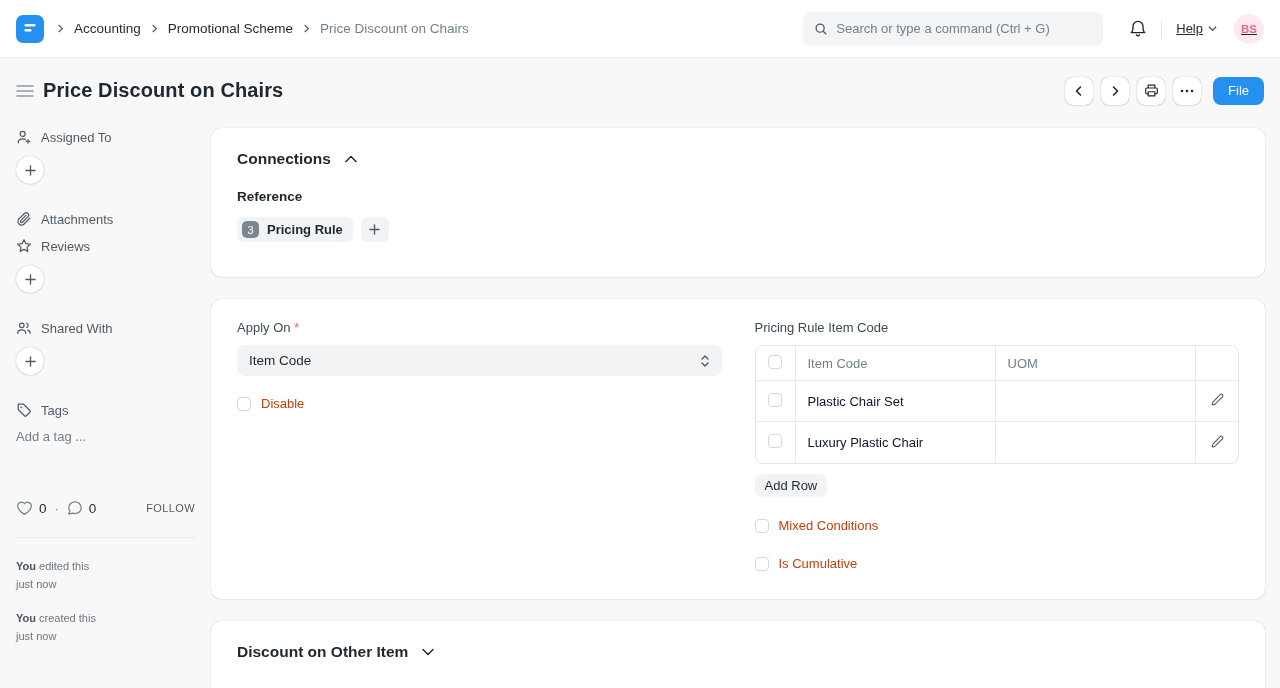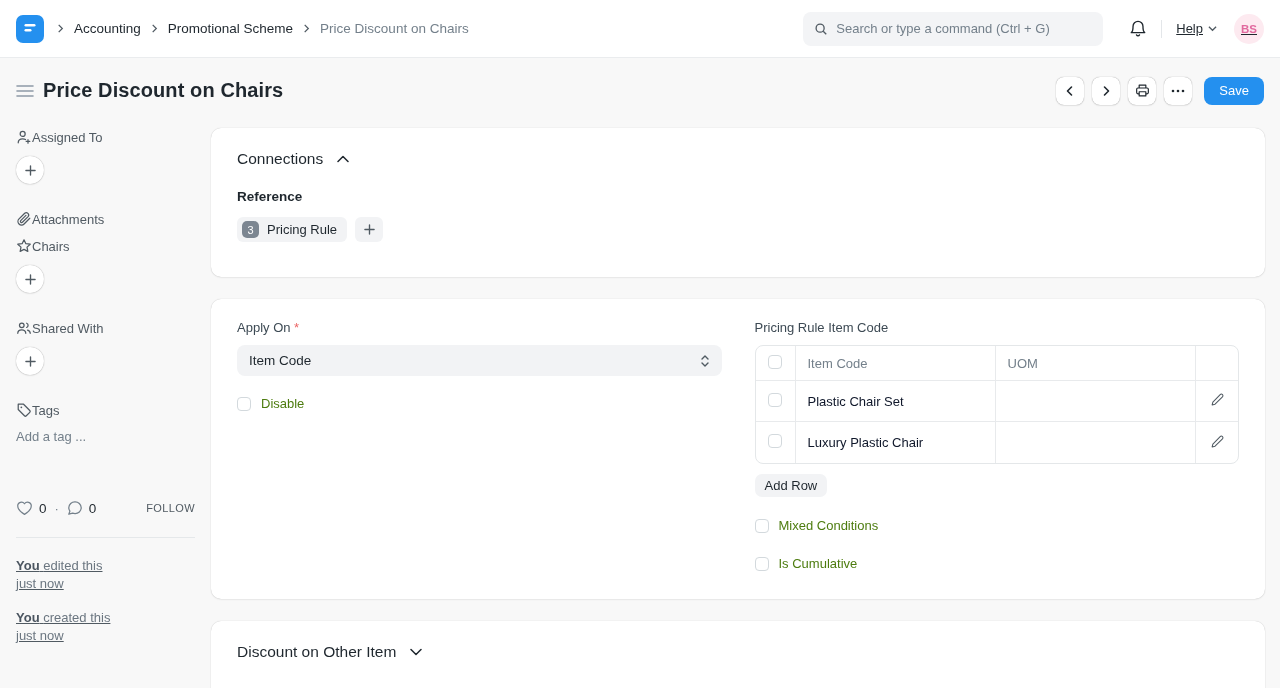--- a/index.html
+++ b/index.html
@@ -38,72 +38,72 @@
     box-shadow:0 0 1px rgba(0,0,0,.45), 0 1px 2px rgba(0,0,0,.06); }
   .save-btn { height:28px; padding:0 15px; margin-left:4px; background:#2490ef; color:#fff;
     border:0; border-radius:8px; font-size:13px; font-family:"Liberation Sans", sans-serif; cursor:pointer; }
 
   
   .layout { display:flex; align-items:flex-start; }
   .sidebar { width:211px; flex:0 0 auto; padding:19px 16px 0 16px; font-size:13px; color:#505a62; }
   .main { flex:1; padding:18px 15px 0 0; }
 
   
-  .sb-label { display:flex; align-items:center; margin-bottom:11px; }
+  .sb-label { display:flex; align-items:center; gap:9px; margin-bottom:11px; }
   .sb-label svg { flex:0 0 auto; }
   .plus-circle { width:28px; height:28px; border-radius:50%; background:#fff; border:0;
     box-shadow:0 0 1px rgba(0,0,0,.4), 0 1px 2px rgba(0,0,0,.06); color:#505a62;
     font-size:15px; cursor:pointer; display:flex; align-items:center; justify-content:center;
     margin-bottom:27px; }
   .attach-pill { width:167px; height:27px; border-radius:14px; background:#fff; border:0;
     box-shadow:0 0 1px rgba(0,0,0,.4), 0 1px 2px rgba(0,0,0,.06); cursor:pointer;
     display:flex; align-items:center; padding:0 12px; font-size:13px; color:#1f272e;
     font-family:"Liberation Sans", sans-serif; margin-bottom:28px; }
   .attach-pill .plus { margin-left:auto; color:#505a62; font-size:14px; }
   .add-tag { color:#74808b; cursor:pointer; margin-bottom:0; }
   .likes-row { display:flex; align-items:center; margin-top:56px; gap:6px; }
   .likes-row .cnt { font-size:13.5px; color:#1f272e; }
   .likes-row .dot { color:#74808b; margin:0 2px; }
   .follow { margin-left:auto; font-size:11px; letter-spacing:.4px; color:#505a62; cursor:pointer; }
   .sb-divider { height:1px; background:#e5e8ea; margin:21px 0 19px 0; }
-  .activity { line-height:18px; margin-bottom:16px; font-size:13px;text-decoration:underline; }
+  .activity { line-height:18px; margin-bottom:16px; font-size:11px; }
   .activity .actor { font-weight:bold; color:#4b5560; }
   .activity .action { color:#6b7680; }
   .activity .time { display:block; color:#6b7680; }
 
   
   .card { background:#fff; border-radius:10px; margin-bottom:22px;
     box-shadow:0 0 1px rgba(0,0,0,.25), 0 1px 2px rgba(0,0,0,.05); }
   .card-head { display:flex; align-items:center; gap:14px; cursor:pointer; }
-  .card-title { font-size:15.5px; font-weight:normal; }
+  .card-title { font-size:15.5px; font-weight:bold; }
 
   .card-connections { height:149px; padding:22px 26px; }
   .ref-label { font-size:13.5px; font-weight:bold; margin-top:21px; }
   .ref-row { display:flex; align-items:center; gap:8px; margin-top:13px; }
   .link-pill { height:25px; display:flex; align-items:center; gap:8px; background:#f2f3f5;
     border:0; border-radius:6px; padding:0 10px 0 5px; cursor:pointer;
     font-family:"Liberation Sans", sans-serif; }
   .link-count { width:17px; height:17px; border-radius:5px; background:#7c8691; color:#fff;
     font-size:11px; display:flex; align-items:center; justify-content:center; }
-  .link-name { font-size:13px; color:#1f272e; }
+  .link-name { font-size:13px; color:#1f272e;font-weight:bold; }
   .sq-plus { width:28px; height:25px; background:#f2f3f5; border:0; border-radius:6px;
     color:#505a62; font-size:14px; cursor:pointer; display:flex; align-items:center; justify-content:center; }
 
   .card-form { height:300px; padding:21px 26px; }
   .form-grid { display:grid; grid-template-columns:1fr 1fr; column-gap:33px; }
   .fld-label { font-size:13px; color:#3d4a54; margin-bottom:10px; }
   .req { color:#eb6565; }
   .select { height:31px; background:#f2f3f5; border-radius:8px; display:flex; align-items:center;
     padding:0 12px; cursor:pointer; }
   .select .val { font-size:13.5px; font-weight:500; }
   .select .updown { margin-left:auto; display:flex; color:#505a62; }
   .chk-row { display:flex; align-items:center; gap:10px; cursor:pointer; }
   .checkbox { width:14px; height:14px; border:1px solid #d3d9dd; border-radius:4px;
     background:#fff; flex:0 0 auto; display:inline-block; cursor:pointer; }
-  .chk-label { font-size:13px; color:#4d7c0f; }
+  .chk-label { font-size:13px; color:#c2410c; }
   .mt20 { margin-top:20px; }
 
   .grid-table { width:100%; border-collapse:separate; border-spacing:0; }
   .table-wrap { border:1px solid #e4e7e9; border-radius:8px; overflow:hidden; background:#fff; }
   .grid-table th, .grid-table td { border-bottom:1px solid #e8eaec; border-right:1px solid #e8eaec;
     font-weight:normal; text-align:left; font-size:13px; padding:0 12px; }
   .grid-table th:last-child, .grid-table td:last-child { border-right:0; }
   .grid-table tbody tr:last-child td { border-bottom:0; }
   .grid-table th { height:35px; color:#74808b; }
   .grid-table td { height:41px; color:#0f172a; }
@@ -203,21 +203,21 @@
           <rect x="5" y="10.5" width="8" height="5"></rect>
         </svg>
     </button>
     <button class="icon-btn">
       <svg width="14" height="4" viewBox="0 0 14 4" fill="#1f272e">
           <circle cx="2" cy="2" r="1.3"></circle>
           <circle cx="7" cy="2" r="1.3"></circle>
           <circle cx="12" cy="2" r="1.3"></circle>
         </svg>
     </button>
-    <button class="save-btn">Save</button>
+    <button class="save-btn">File</button>
   </div>
 </div>
 
 <div class="layout">
 
   <aside class="sidebar">
     <div class="sb-label">
       <svg width="16" height="16" viewBox="0 0 18 18" fill="none" stroke="#505a62" stroke-width="1.4" stroke-linecap="round">
           <circle cx="7.5" cy="5.5" r="2.8"></circle>
           <path d="M2.5 15.5c0-2.8 2.2-4.5 5-4.5 1.2 0 2.3.3 3.2.9"></path>
@@ -235,21 +235,21 @@
       <svg width="16" height="16" viewBox="0 0 18 18" fill="none" stroke="#505a62" stroke-width="1.4" stroke-linecap="round" stroke-linejoin="round">
           <path d="M15.5 8.2l-6.4 6.4a4 4 0 0 1-5.7-5.7L9.8 2.5a2.7 2.7 0 0 1 3.8 3.8l-6.4 6.4a1.35 1.35 0 0 1-1.9-1.9l5.9-5.9"></path>
         </svg>
       <span>Attachments</span>
     </div>
 
     <div class="sb-label">
       <svg width="16" height="16" viewBox="0 0 18 18" fill="none" stroke="#505a62" stroke-width="1.4" stroke-linejoin="round">
           <path d="M9 2l2.1 4.4 4.9.6-3.6 3.3.9 4.8L9 12.8l-4.3 2.3.9-4.8L2 7l4.9-.6z"></path>
         </svg>
-      <span>Chairs</span>
+      <span>Reviews</span>
     </div>
     <button class="plus-circle">
       <svg width="11" height="11" viewBox="0 0 12 12" fill="none" stroke="#505a62" stroke-width="1.5" stroke-linecap="round">
           <path d="M6 1v10M1 6h10"></path>
         </svg>
     </button>
 
     <div class="sb-label">
       <svg width="16" height="16" viewBox="0 0 18 18" fill="none" stroke="#505a62" stroke-width="1.4" stroke-linecap="round">
           <circle cx="6.5" cy="6" r="2.6"></circle>

